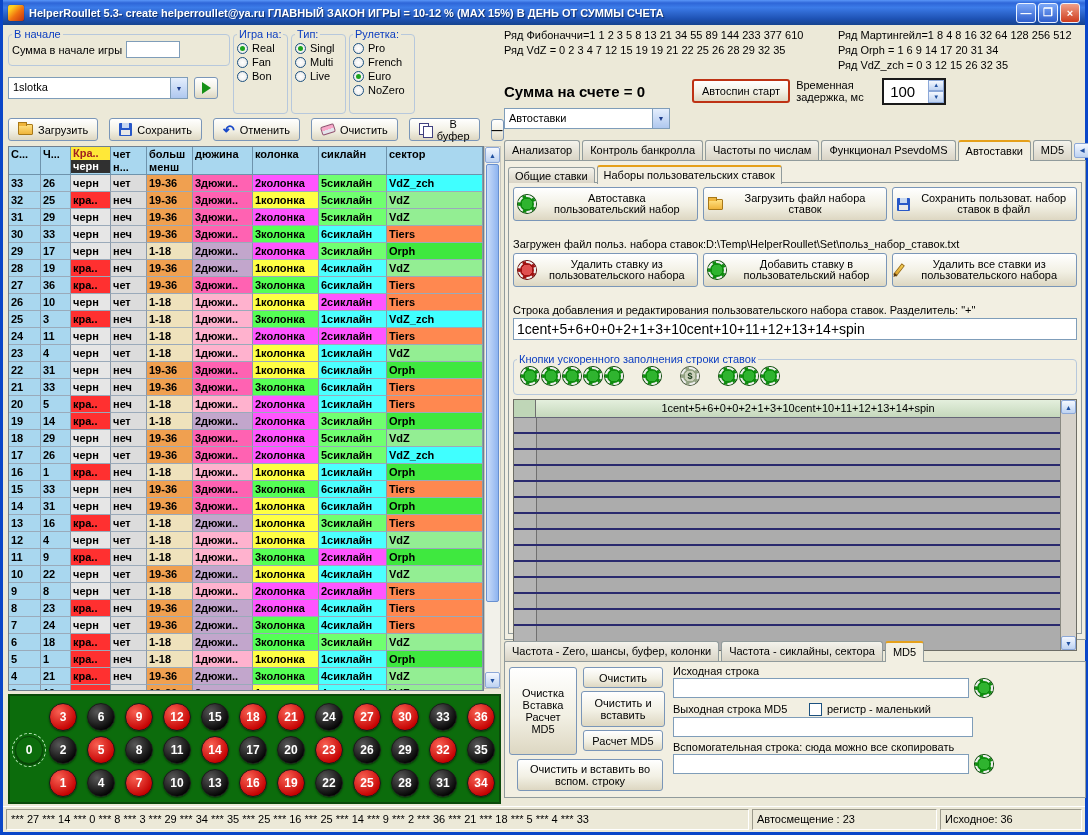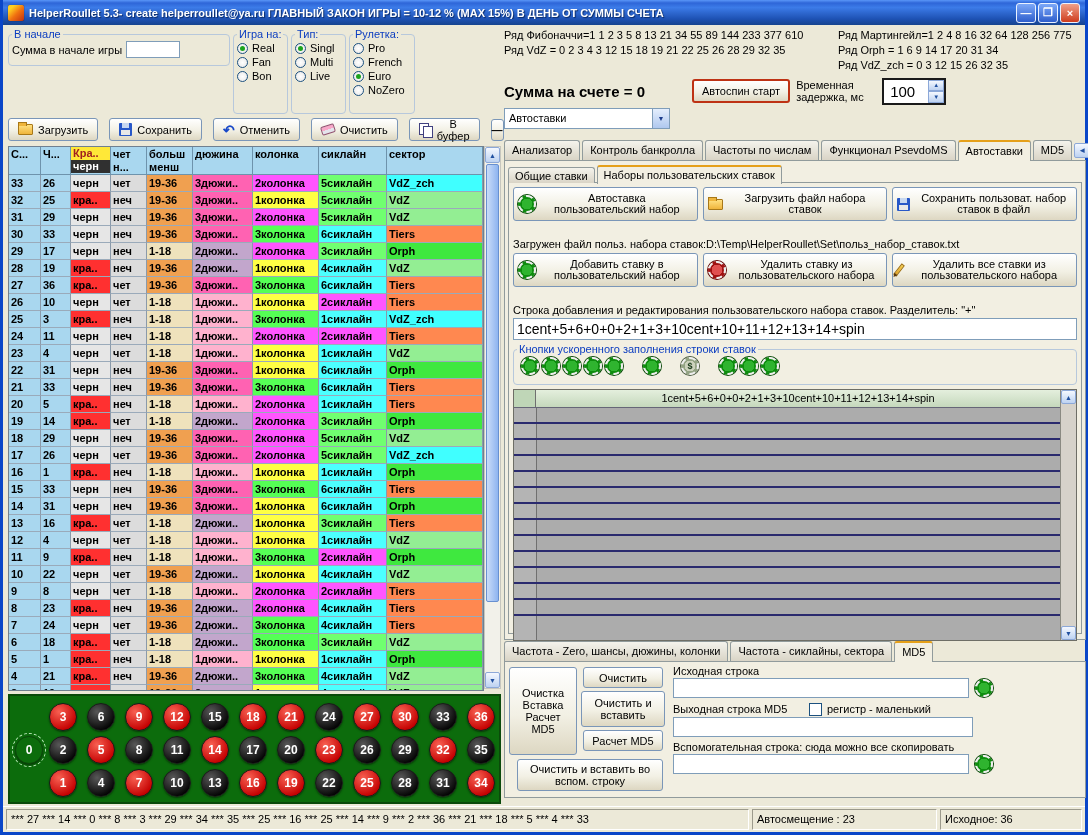--- a/index.html
+++ b/index.html
@@ -98,21 +98,21 @@
 .subtabs{display:flex;align-items:flex-end;height:19px;margin-bottom:-1px;position:relative;z-index:2;}
 .subtabs .tab{padding:2px 6px 1px;}
 .subtabs .tab.active{padding-bottom:3px;}
 .subpanel{border:1px solid #919B9C;background:#F2EFE2;height:452px;padding:4px;position:relative;z-index:1;}
 .btnrow{display:flex;gap:5px;height:48px;margin-bottom:3px;}
 .bigbtn{flex:1;height:34px;padding:0 4px;text-align:center;line-height:11px;font-size:11px;}
 .bigbtn .btxt{white-space:normal;}
 .filetext{font-size:11px;margin:2px 0 3px;white-space:nowrap;overflow:hidden;}
 .small-label{font-size:11px;margin:2px 0 2px;white-space:nowrap;overflow:hidden;}
 .bet-input{width:100%;height:22px;font-size:14px;}
-.chips-fs{height:42px;margin-top:3px;border-color:#B7C8DC;}
+.chips-fs{height:42px;margin-top:13px;border-color:#B7C8DC;}
 .chips{display:flex;align-items:center;gap:4px;padding:1px 4px;}
 .chipgrp{display:inline-flex;gap:3px;margin-right:16px;}
 .chip{width:18px;height:18px;border-radius:50%;background:radial-gradient(circle,#2FB42F 0 54%,#0E8C0E 55% 100%);border:2px dashed #EFEFEF;box-shadow:0 0 0 1px #084808;display:inline-flex;align-items:center;justify-content:center;font-size:9px;font-weight:bold;color:#1A3A1A;flex:0 0 auto;}
 .chip.red{background:radial-gradient(circle,#E05050 0 54%,#A01212 55% 100%);box-shadow:0 0 0 1px #600808;}
 .chip.dollar{background:radial-gradient(circle,#CCD2BC 0 54%,#93A383 55% 100%);box-shadow:0 0 0 1px #4A5A40;}
 .betlist{margin-top:4px;height:252px;border:1px solid #6E6E66;background:#ACACAC;position:relative;box-shadow:inset 1px 1px 2px rgba(0,0,0,.4);}
 .betlist-head{height:18px;display:flex;background:linear-gradient(#E4EFDD,#C5D8BC);border-bottom:1px solid #667;margin-right:16px;}
 .bl-stub{width:22px;border-right:1px solid #707070;background:#BFD6B7;}
 .bl-title{flex:1;text-align:center;font-size:11px;line-height:17px;overflow:hidden;white-space:nowrap;}
 .betlist-body{position:absolute;left:0;right:16px;top:18px;bottom:0;background:linear-gradient(90deg,#B4B4B4 0 22px,#707070 22px 23px,#ACACAC 23px 100%);}
@@ -163,20 +163,29 @@
   <div class="main">
 
     <div class="left-col">
       <div class="row-a">
         <div class="col-a-left">
           <fieldset class="fs fs-begin">
             <legend>В начале</legend>
             <span class="lab">Сумма в начале игры</span>
             <input class="tinput start-input" value="" style="">
           </fieldset>
+          <div class="combo-row">
+            <div class="combo slot-combo">
+              <span class="combo-text">1slotka</span>
+              <span class="combo-btn">▼</span>
+            </div>
+            <button class="xbtn play-btn">
+                <span class="play-icon"></span>
+              </button>
+          </div>
         </div>
         <fieldset class="fs fs-game">
           <legend>Игра на:</legend>
           <div>
               <label class="radio">
                 <span class="rb sel"></span>
                 <span>Real</span>
               </label>
               <label class="radio">
                 <span class="rb"></span>
@@ -683,24 +692,24 @@
             <span class="bnum red">34</span>
           </div>
           <span class="bnum zero">0</span>
         </div>
     </div>
 
     <div class="right-col">
       <div class="series">
         <div>
             <div class="sline">Ряд Фибоначчи=1 1 2 3 5 8 13 21 34 55 89 144 233 377 610</div>
-            <div class="sline">Ряд VdZ = 0 2 3 4 3 12 15 18 19 21 22 25 26 28 29 32 35</div>
+            <div class="sline">Ряд VdZ = 0 2 3 4 7 12 15 19 19 21 22 25 26 28 29 32 35</div>
           </div>
         <div>
-            <div class="sline">Ряд Мартингейл=1 2 4 8 16 32 64 128 256 775</div>
+            <div class="sline">Ряд Мартингейл=1 8 4 8 16 32 64 128 256 512</div>
             <div class="sline">Ряд Orph = 1 6 9 14 17 20 31 34</div>
             <div class="sline">Ряд VdZ_zch = 0 3 12 15 26 32 35</div>
           </div>
       </div>
 
       <div class="account-row">
         <span class="balance">Сумма на счете = 0</span>
         <button class="xbtn autospin">Автоспин старт</button>
         <span class="delay-label">Временная задержка, мс</span>
         <span class="spinbox">
@@ -750,26 +759,26 @@
                 <span class="btxt">Загрузить файл набора ставок</span>
               </button>
               <button class="xbtn bigbtn">
                 <span class="ico save-icon"></span>
                 <span class="btxt">Сохранить пользоват. набор ставок в файл</span>
               </button>
             </div>
           <div class="filetext">Загружен файл польз. набора ставок:D:\Temp\HelperRoullet\Set\польз_набор_ставок.txt</div>
           <div class="btnrow">
               <button class="xbtn bigbtn">
+                <span class="ico chip red"></span>
+                <span class="btxt">Удалить ставку из пользовательского набора</span>
+              </button>
+              <button class="xbtn bigbtn">
                 <span class="ico chip"></span>
                 <span class="btxt">Добавить ставку в пользовательский набор</span>
-              </button>
-              <button class="xbtn bigbtn">
-                <span class="ico chip red"></span>
-                <span class="btxt">Удалить ставку из пользовательского набора</span>
               </button>
               <button class="xbtn bigbtn">
                 <span class="ico pencil-icon"></span>
                 <span class="btxt">Удалить все ставки из пользовательского набора</span>
               </button>
             </div>
           <div class="small-label">Строка добавления и редактирования пользовательского набора ставок. Разделитель: "+"</div>
           <input class="tinput bet-input" value="1cent+5+6+0+0+2+1+3+10cent+10+11+12+13+14+spin" style="">
           <fieldset class="fs chips-fs">
             <legend>Кнопки ускоренного заполнения строки ставок</legend>
@@ -817,21 +826,21 @@
             <div class="bl-scroll">
               <span class="sarrow">▲</span>
               <span class="sarrow down">▼</span>
             </div>
           </div>
         </div>
       </div>
 
       <div class="tabstrip bottom">
         <div class="tabs">
-            <span class="tab">Частота - Zero, шансы, дюжины, колонки</span>
+            <span class="tab">Частота - Zero, шансы, буфер, колонки</span>
             <span class="tab">Частота - сиклайны, сектора</span>
             <span class="tab active">MD5</span>
           </div>
       </div>
 
       <div class="md5panel">
         <button class="xbtn md5-big">Очистка Вставка Расчет MD5</button>
         <button class="xbtn md5-b1">Очистить</button>
         <button class="xbtn md5-b2">Очистить и вставить</button>
         <button class="xbtn md5-b3">Расчет MD5</button>

